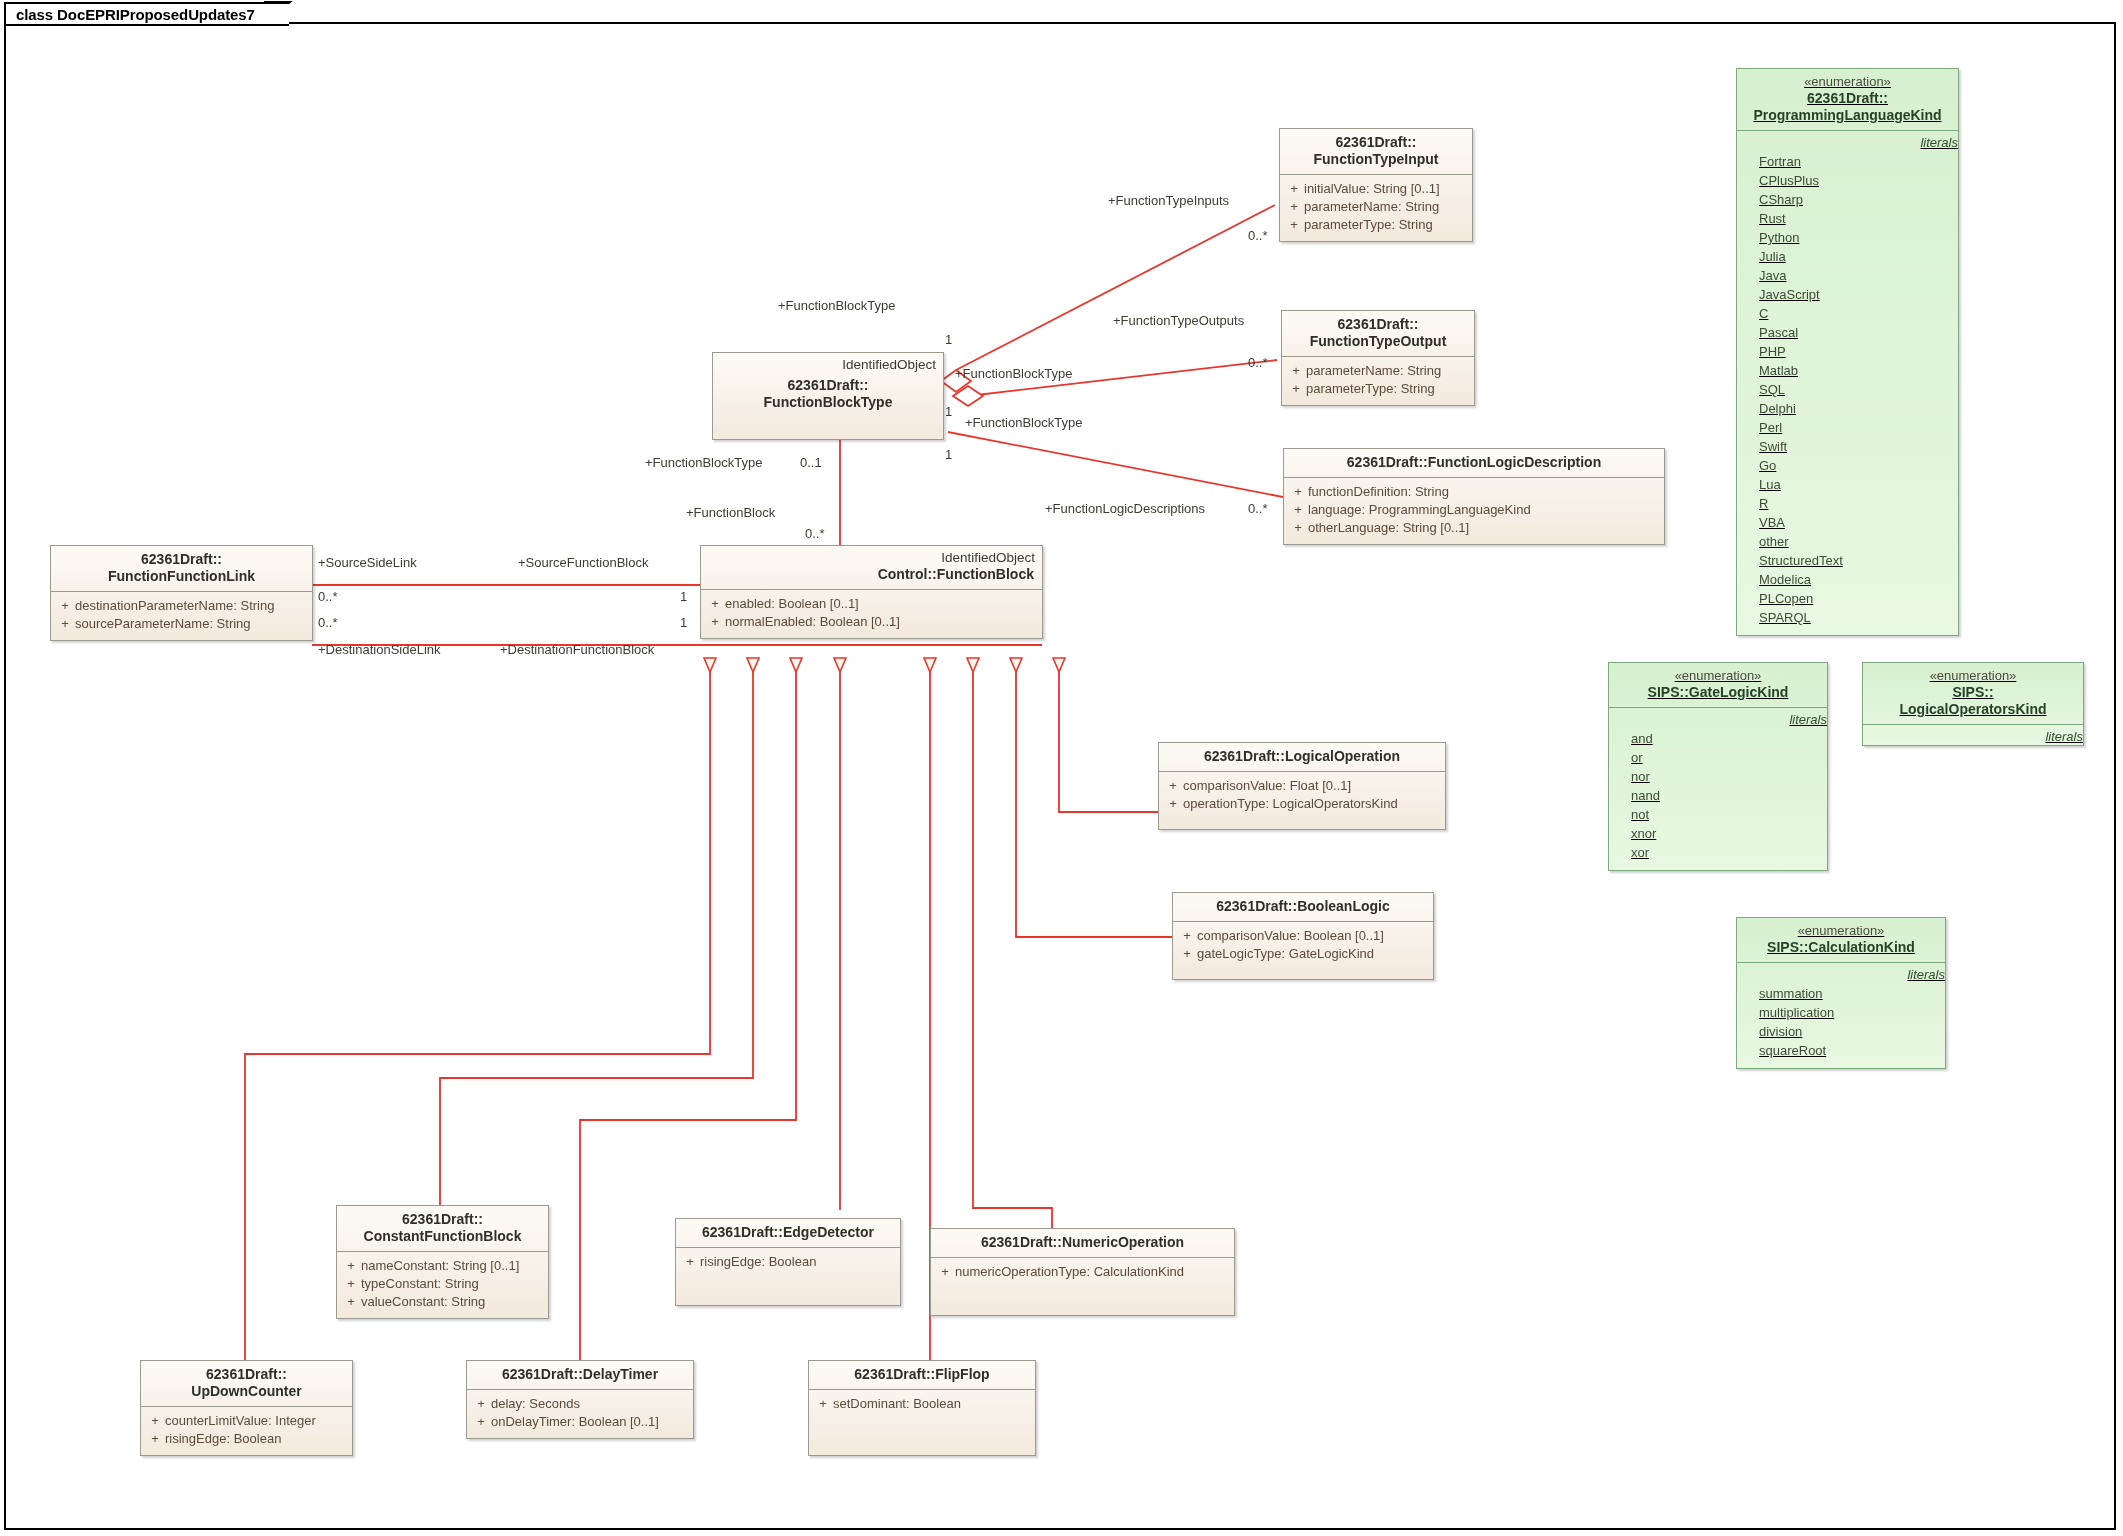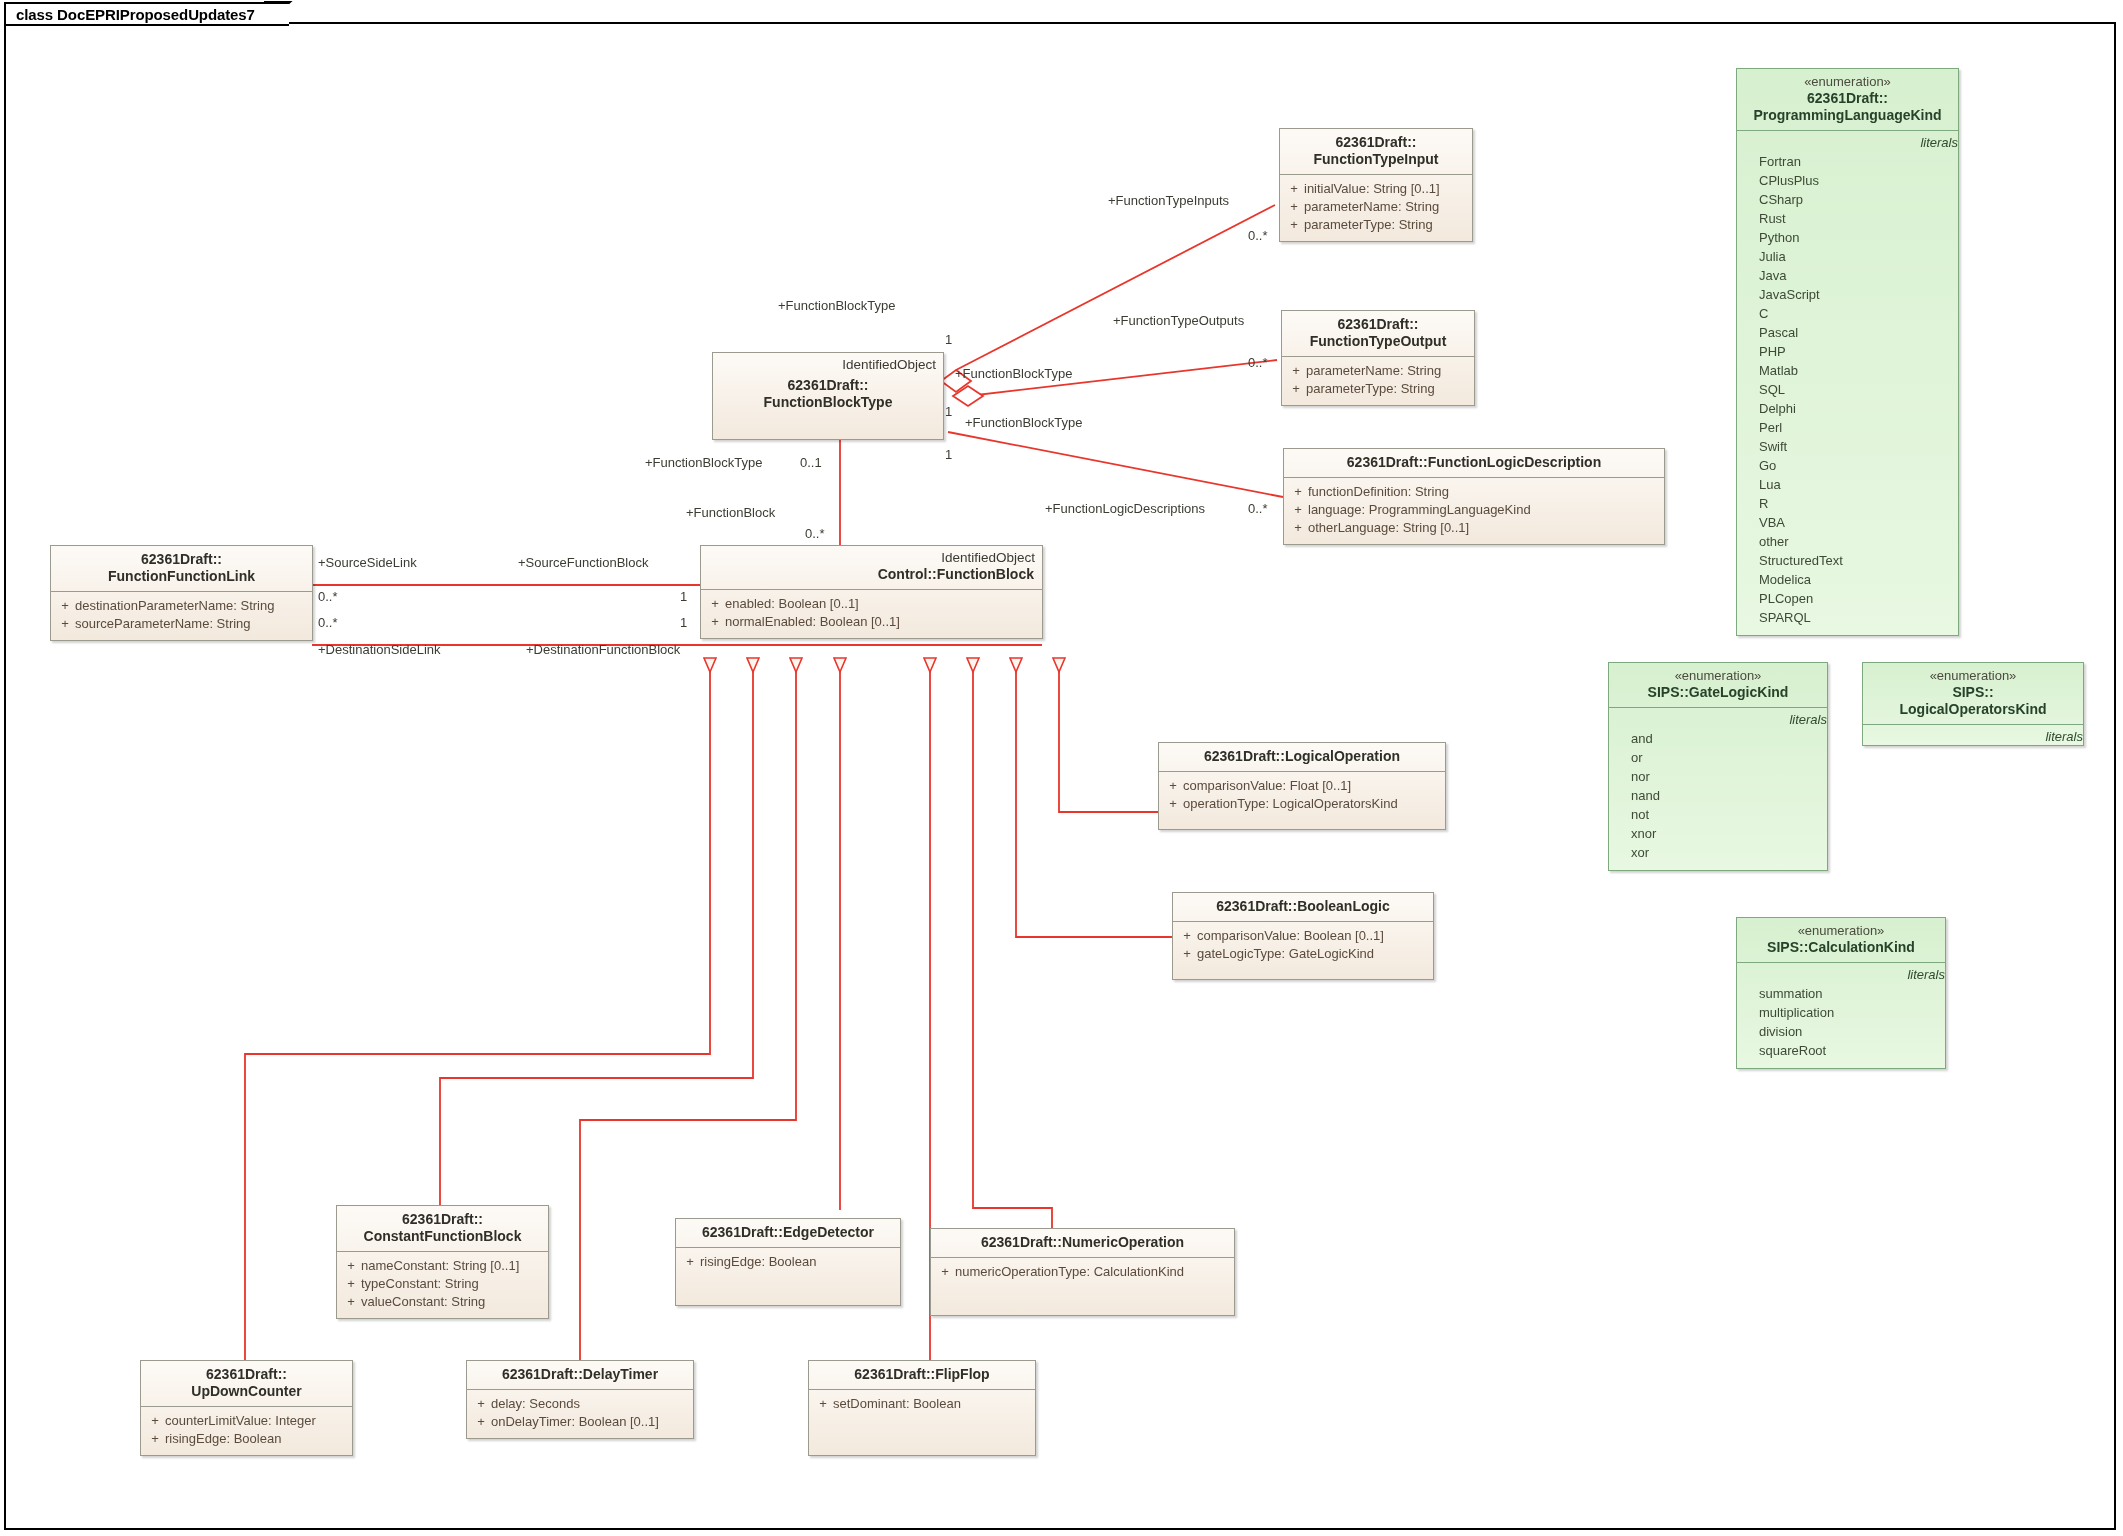--- a/index.html
+++ b/index.html
@@ -73,20 +73,21 @@
     z-index: 3;
     box-shadow: 2px 2px 2px rgba(0,0,0,0.18);
   }
   .uml-class {
     border: 1px solid #9a9a8e;
     background: linear-gradient(180deg, #fdfaf6 0%, #f3e9dd 100%);
   }
   .uml-enum {
     border: 1px solid #7ea87e;
     background: linear-gradient(180deg, #d7f0cf 0%, #e8f8e2 100%);
+    text-decoration: underline;
   }
   .hdr {
     padding: 5px 8px 6px 8px;
     text-align: center;
     position: relative;
   }
   .uml-class > .hdr {
     border-bottom: 1px solid #9a9a8e;
   }
   .uml-enum > .hdr {
@@ -532,21 +533,21 @@
   <div class="edge-label" style="left:1113px; top:313px;">+FunctionTypeOutputs</div>
   <div class="edge-label" style="left:778px; top:298px;">+FunctionBlockType</div>
   <div class="edge-label" style="left:955px; top:366px;">+FunctionBlockType</div>
   <div class="edge-label" style="left:965px; top:415px;">+FunctionBlockType</div>
   <div class="edge-label" style="left:645px; top:455px;">+FunctionBlockType</div>
   <div class="edge-label" style="left:1045px; top:501px;">+FunctionLogicDescriptions</div>
   <div class="edge-label" style="left:686px; top:505px;">+FunctionBlock</div>
   <div class="edge-label" style="left:318px; top:555px;">+SourceSideLink</div>
   <div class="edge-label" style="left:518px; top:555px;">+SourceFunctionBlock</div>
   <div class="edge-label" style="left:318px; top:642px;">+DestinationSideLink</div>
-  <div class="edge-label" style="left:526px; top:642px;text-align:right;">+DestinationFunctionBlock</div>
+  <div class="edge-label" style="left:500px; top:642px;text-align:right;">+DestinationFunctionBlock</div>
 
   <div class="mult" style="left:1248px; top:228px;">0..*</div>
   <div class="mult" style="left:1248px; top:355px;">0..*</div>
   <div class="mult" style="left:1248px; top:501px;">0..*</div>
   <div class="mult" style="left:945px; top:332px;">1</div>
   <div class="mult" style="left:945px; top:404px;">1</div>
   <div class="mult" style="left:945px; top:447px;">1</div>
   <div class="mult" style="left:800px; top:455px;">0..1</div>
   <div class="mult" style="left:805px; top:526px;">0..*</div>
   <div class="mult" style="left:318px; top:589px;">0..*</div>

